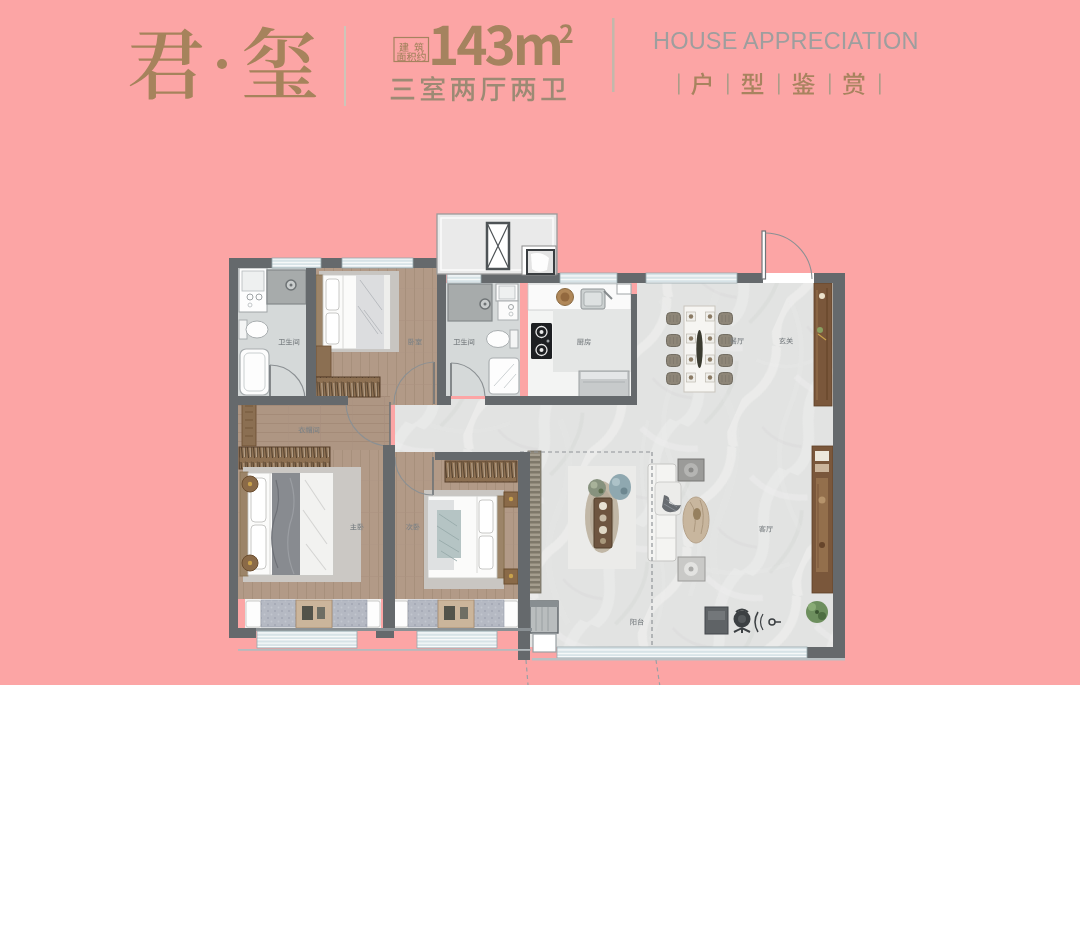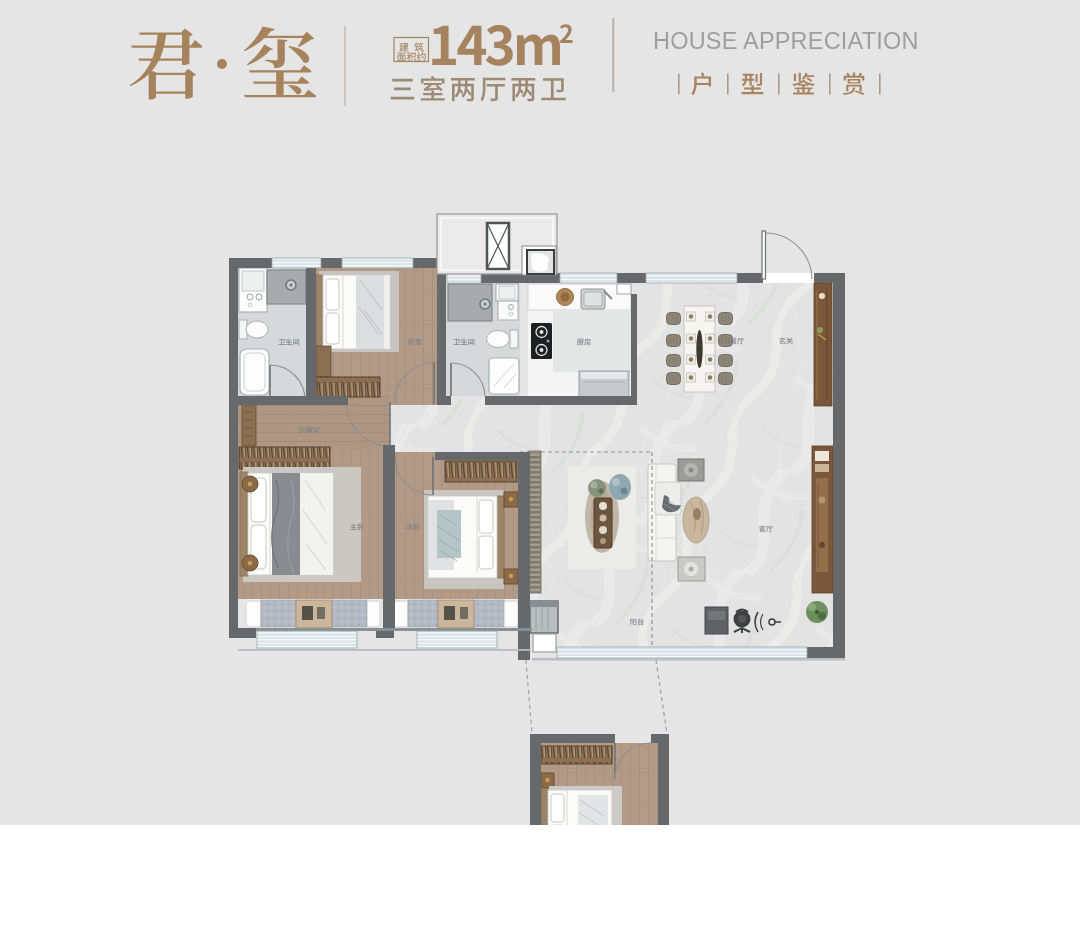--- a/index.html
+++ b/index.html
@@ -1,15 +1,15 @@
 <!DOCTYPE html>
 <html><head><meta charset="utf-8">
 <style>
 html,body{margin:0;padding:0;background:#ffffff;}
-#page{position:relative;width:1080px;height:825px;overflow:hidden;background:#e5e5e5;font-family:"Liberation Sans", sans-serif;text-align:center;}
+#page{position:relative;width:1080px;height:685px;overflow:hidden;background:#fca5a5;font-family:"Liberation Sans", sans-serif;text-align:center;}
 </style></head>
 <body>
 <div id="page">
 <svg width="1080" height="948" viewBox="0 0 1080 948">
       <defs>
 <pattern id="wood" width="9" height="64" patternUnits="userSpaceOnUse">
 <rect width="9" height="64" fill="#b29a87"></rect>
 <path d="M0.5,0 V64" stroke="#a58c79" stroke-width="0.9" opacity="0.9"></path>
 <path d="M0,0.5 H9" stroke="#aa9080" stroke-width="0.7" opacity="0.8"></path>
 <path d="M0,32.5 H9" stroke="#ab9280" stroke-width="0.5" opacity="0.6"></path>

